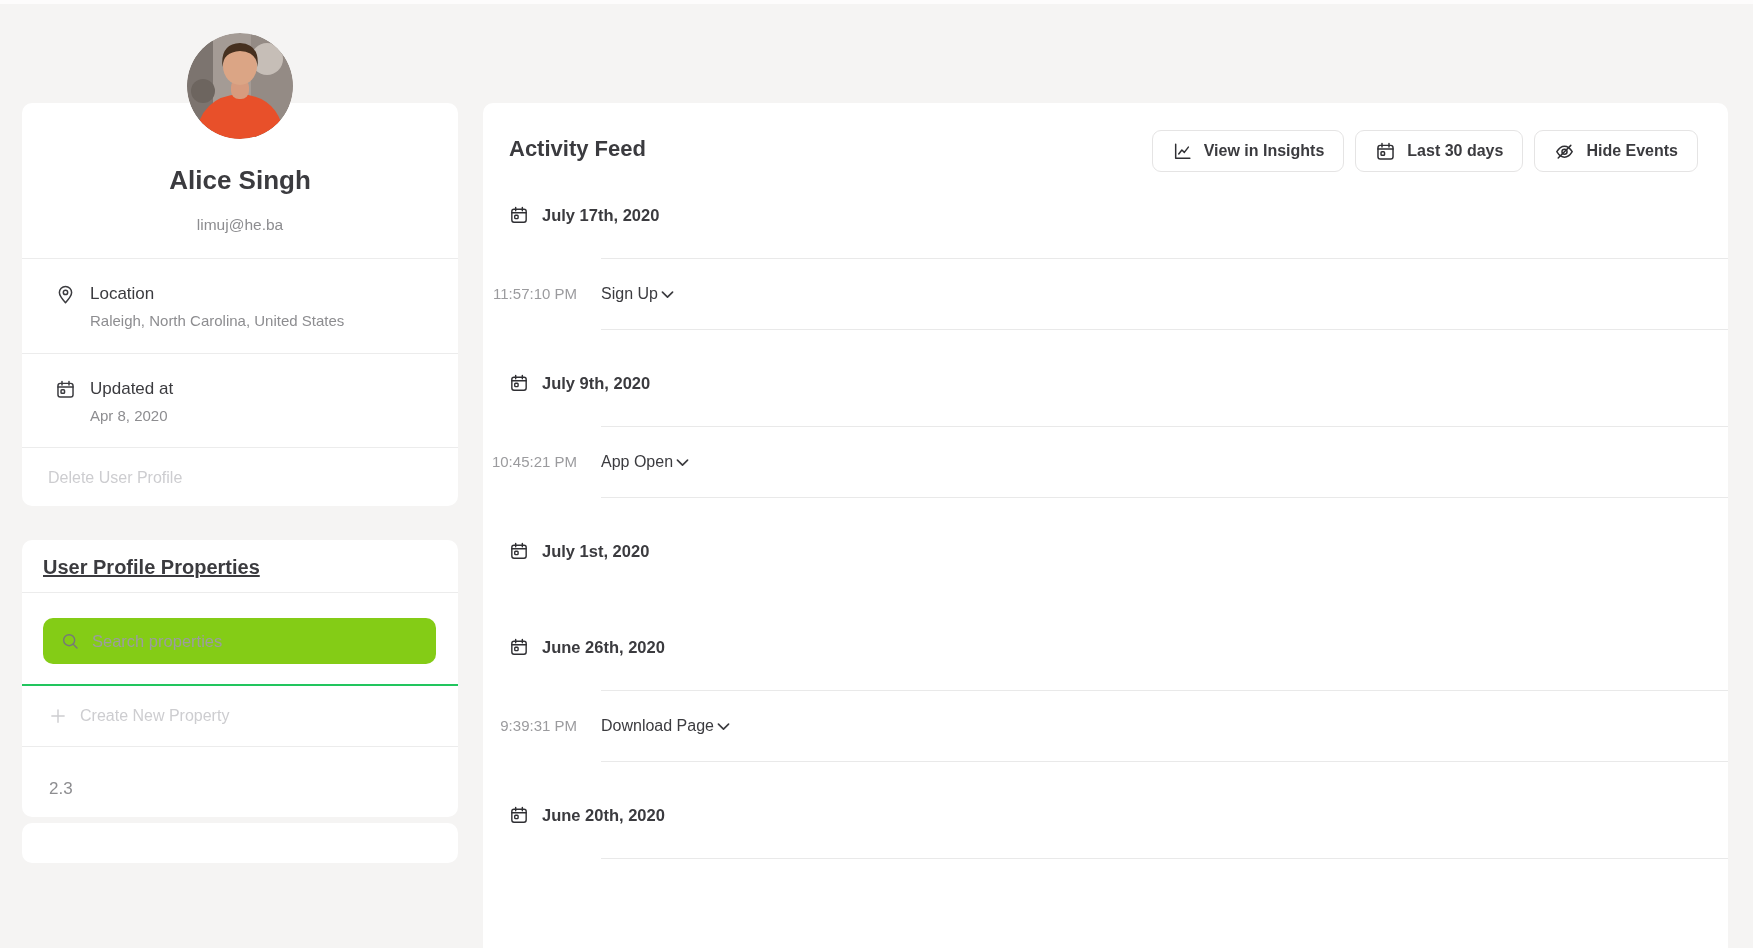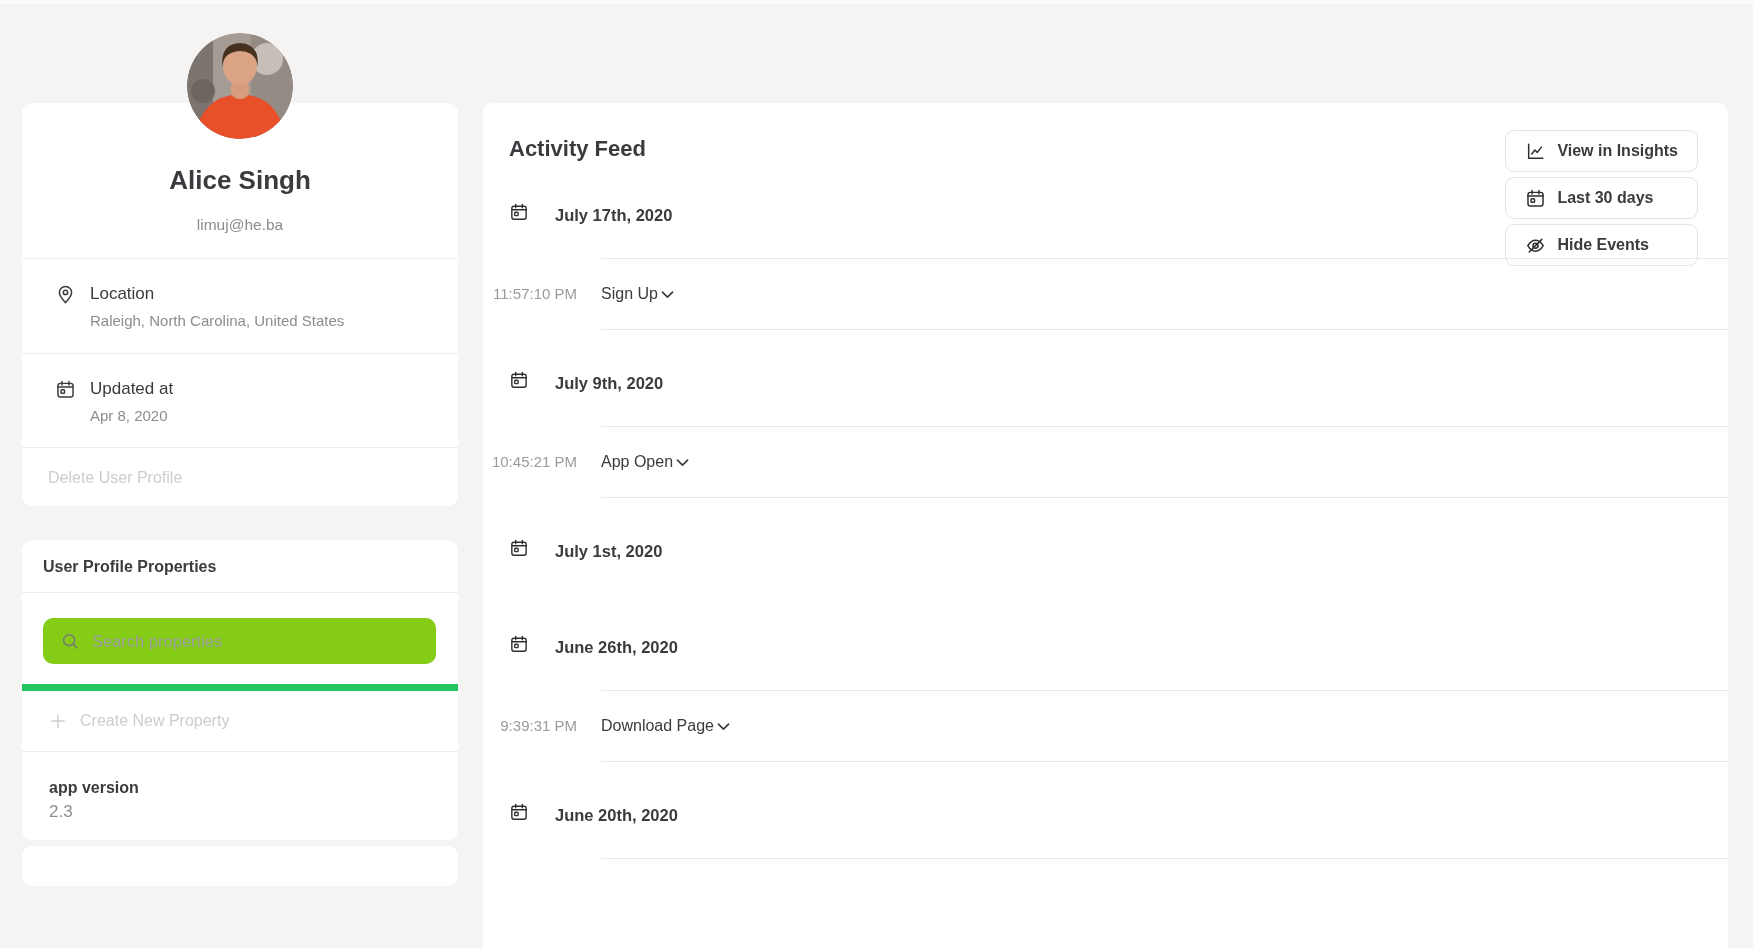--- a/index.html
+++ b/index.html
@@ -31,48 +31,48 @@
   .info-label { font-size:17px; line-height:20px; }
   .info-value { font-size:15px; color:#8d8d90; margin-top:6px; line-height:21.5px; }
   .distinct .info-value { margin-top:8px; letter-spacing:0.8px; }
   .row-chevron { position:absolute; right:28px; top:66px; width:18px; height:18px;
                  color:#3b3b3f; cursor:pointer; }
   .row-chevron svg, .event-chevron svg { stroke-width:2.1; }
   .delete-row { border-top:1px solid #ececec; padding:20px 24px 18px 26px;
                 font-size:16px; line-height:20px; color:#cdcdd0; cursor:pointer; }
 
   .props-card { margin-top:34px; }
-  .props-title { padding:16px 22px 14px 21px; font-size:16px; font-weight:bold; line-height:22px; }
+  .props-title { padding:16px 22px 14px 21px; font-size:20px; font-weight:bold; line-height:22px;text-decoration:underline; }
   .props-search-wrap { border-top:1px solid #ececec; padding:25px 22px 20px 21px; }
   .search-box { background:#84cc16; border-radius:10px; height:46px;
                 display:flex; align-items:center; gap:12px; padding:0 14px 0 17px; }
   .search-icon { width:20px; height:20px; color:#77777a; flex-shrink:0; }
   .search-box input { flex:1; border:none; outline:none; background:transparent;
                       font-family:inherit; font-size:16.5px; color:#3b3b3f; }
   .search-box input::placeholder { color:#9c9c9f; }
-  .create-row { border-top:7px solid #22c55e; padding:20px 22px 20px 26px;
+  .create-row { border-top:2px solid #22c55e; padding:20px 22px 20px 26px;
                 display:flex; align-items:center; gap:12px;
                 color:#cdcdd0; font-size:16px; line-height:20px; cursor:pointer; }
   .plus-icon { width:20px; height:20px; color:#cdcdd0; }
   .prop-item { border-top:1px solid #ececec; padding:27px 22px 19px 27px; }
   .prop-name { font-size:16px; font-weight:bold; line-height:18px; }
   .prop-value { font-size:17px; color:#8d8d90; margin-top:6px; line-height:18px; }
   .stub-card { margin-top:6px; height:40px; }
 
   
   .feed-card { position:absolute; left:483px; top:103px; width:1245px; height:1010px; }
   .feed-header { position:relative; padding:33px 30px 0 26px; }
   .feed-title { font-size:22px; font-weight:bold; line-height:26px; }
-  .feed-actions { position:absolute; top:27px; right:30px; display:flex; gap:5px;flex-direction:column; }
+  .feed-actions { position:absolute; top:27px; right:30px; display:flex; gap:11px; }
   .btn { height:42px; background:#fff; border:1px solid #e5e4e4; border-radius:9px;
          display:flex; align-items:center; gap:11px; padding:0 19px;
          font-family:inherit; font-size:16px; font-weight:bold; color:#3b3b3f; cursor:pointer; }
   .btn-icon { width:21px; height:21px; color:#2f2f33; }
 
-  .day-header { display:flex; gap:26px;
+  .day-header { display:flex; align-items:center; gap:13px;
                 padding:40px 0 30px 26px; font-size:16.5px; font-weight:bold; line-height:26px; }
   .day-icon { width:20px; height:20px; color:#2f2f33; flex-shrink:0; }
   .event-row { margin-left:118px; position:relative;
                border-top:1px solid #e9e9e9; border-bottom:1px solid #e9e9e9;
                padding:23px 50px 23px 0;
                display:flex; align-items:center; justify-content:flex-start; cursor:pointer; }
   .event-time { position:absolute; left:-115px; width:91px; text-align:right;
                 font-size:15px; color:#9b9b9e; line-height:24px; }
   .event-name { font-size:16px; line-height:24px; }
   .event-chevron { width:19px; height:19px; color:#3b3b3f; }
@@ -161,21 +161,20 @@
     <div class="create-row">
       <span class="plus-icon">
         <svg class="ic" viewBox="0 0 24 24" width="20" height="20">
             <path d="M12 4.6v14.8M4.6 12h14.8"></path>
           </svg>
       </span>
       <span>Create New Property</span>
     </div>
 
     <div class="prop-item">
-      <div class="prop-name">app version</div>
       <div class="prop-value">2.3</div>
     </div>
   </div>
 
   <div class="card stub-card"></div>
 </div>
 
 <div class="card feed-card">
 
   <div class="feed-header">

